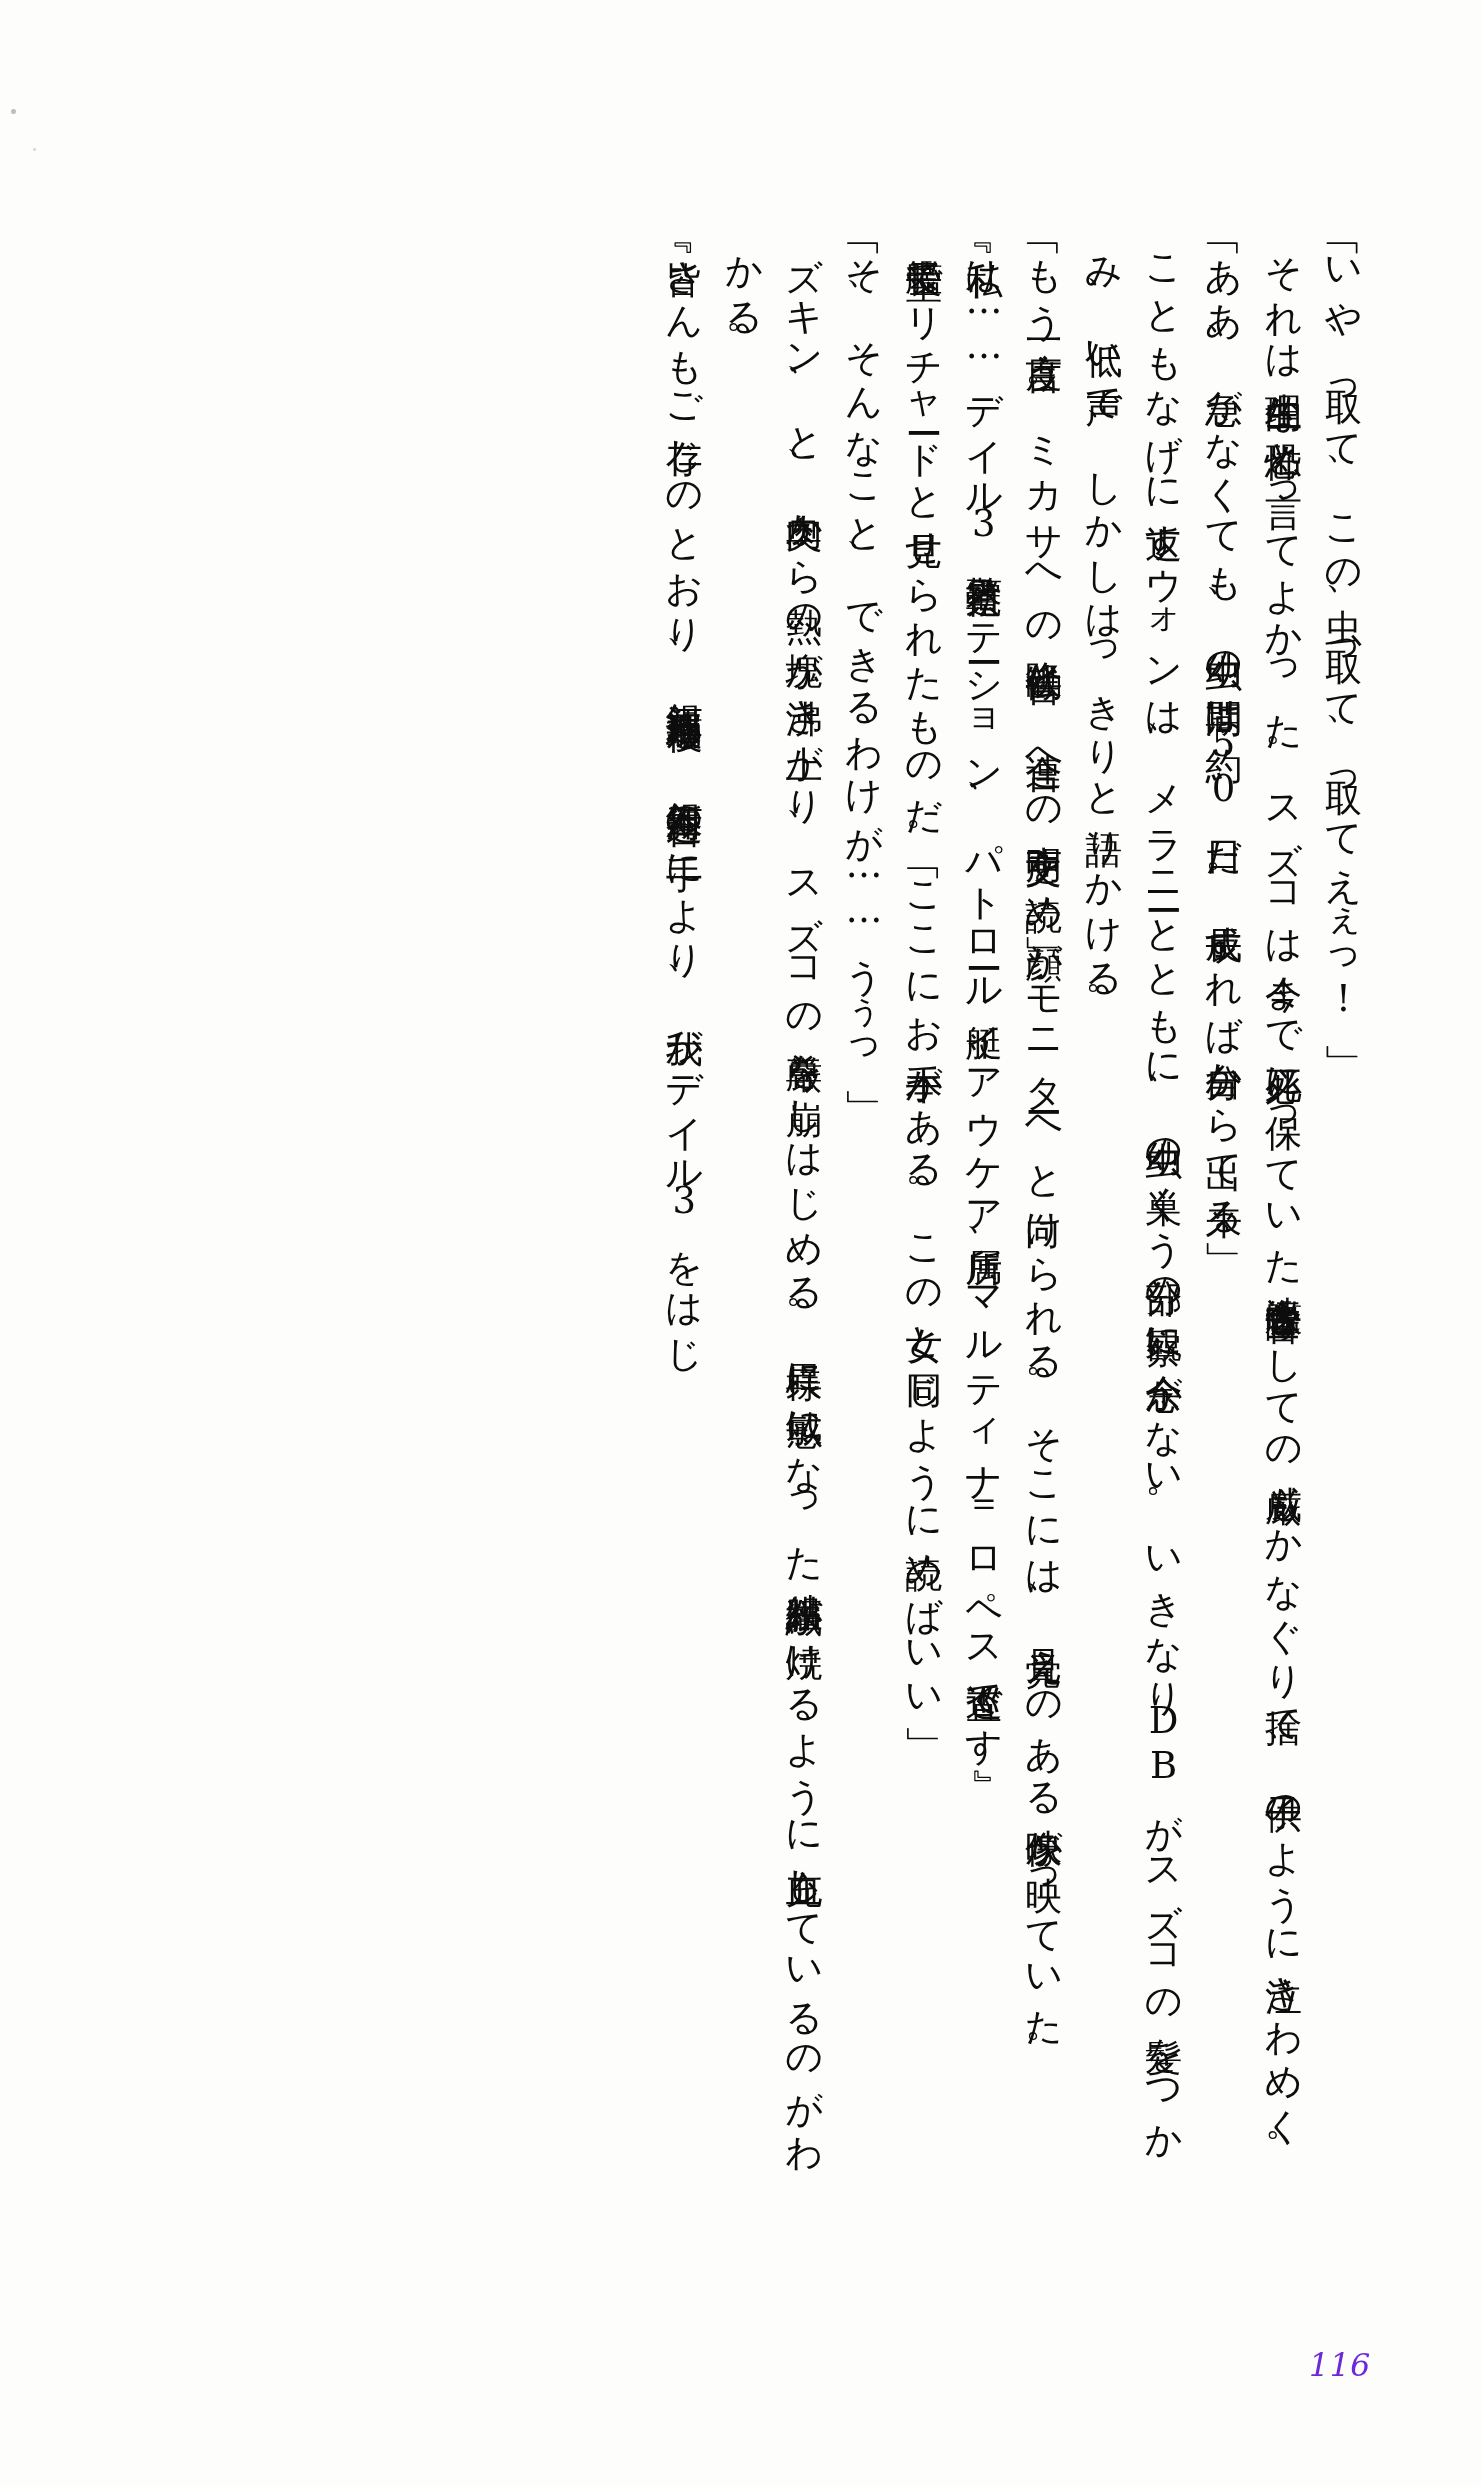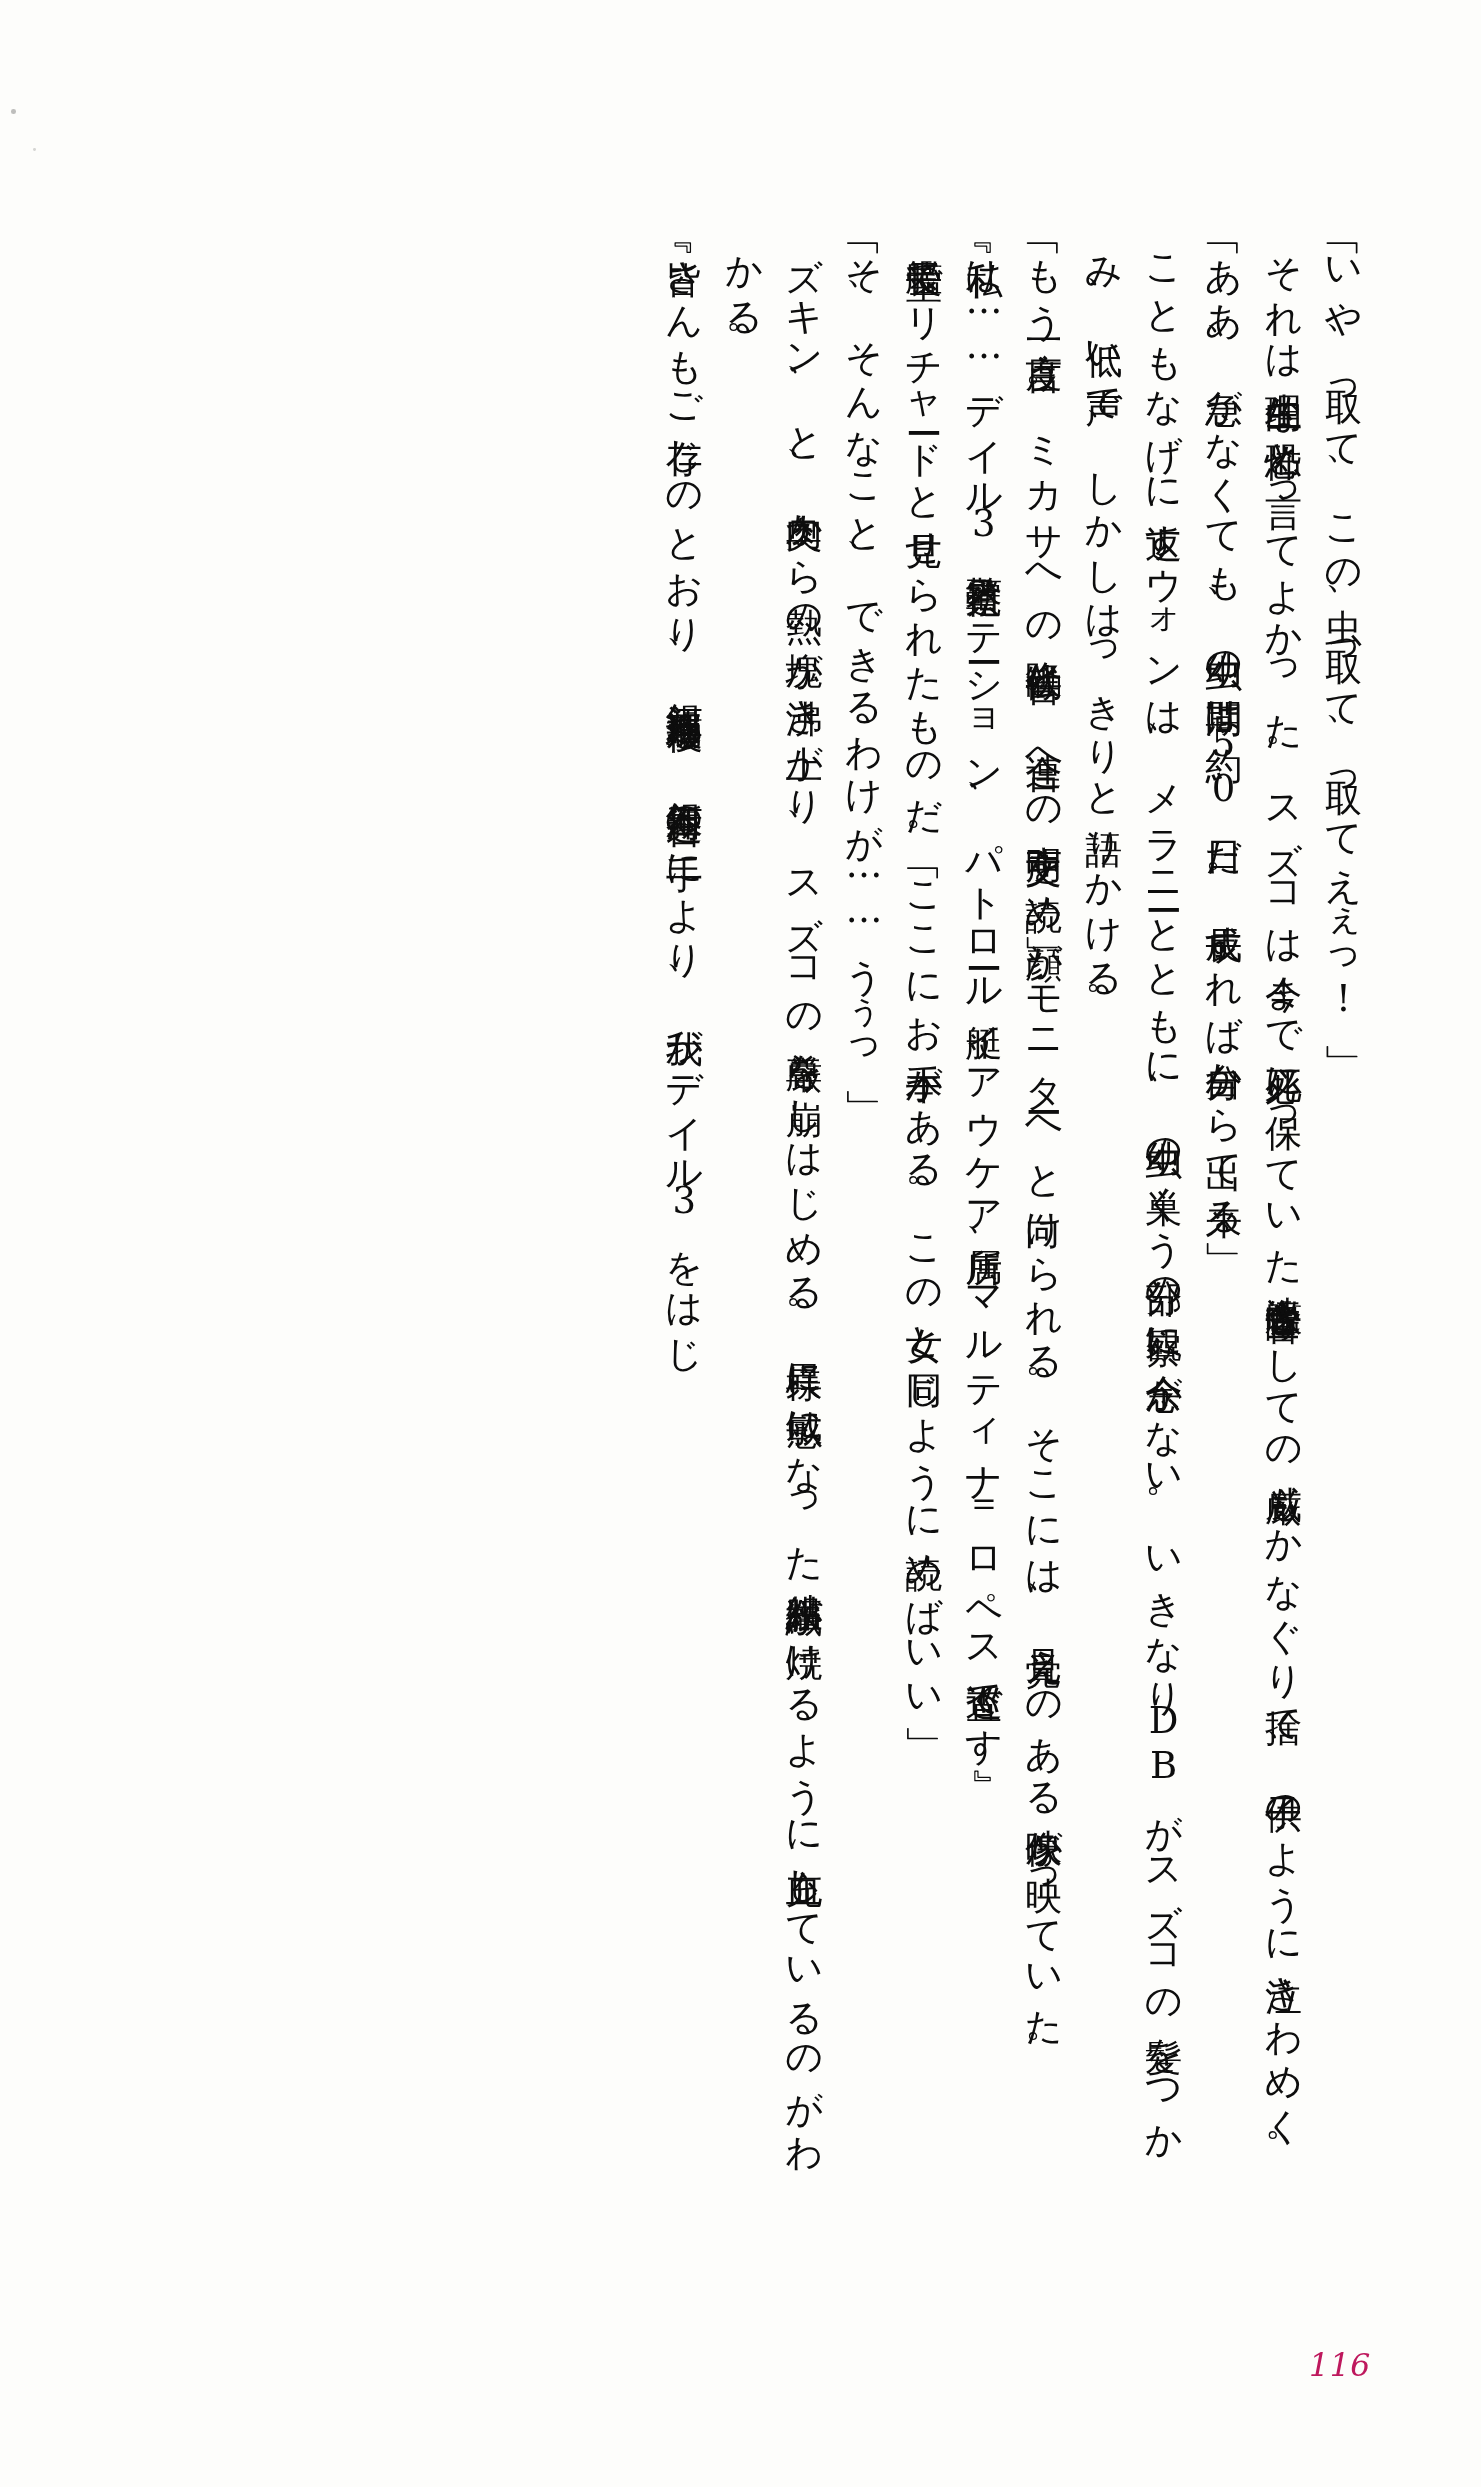--- a/index.html
+++ b/index.html
@@ -47,21 +47,21 @@
     text-indent: 0;
     max-height: 1963px;
   }
   .page-number {
     position: absolute;
     right: 111px;
     bottom: 104px;
     font-family: "DejaVu Serif", "Liberation Serif", serif;
     font-style: italic;
     font-size: 31.5px;
-    color: #be185d;
+    color: #6d28d9;
     letter-spacing: 0.02em;
   }
 </style>
 </head>
 <body>
 
 <div class="page">
 
   <div class="speck speck-a"></div>
   <div class="speck speck-b"></div>

